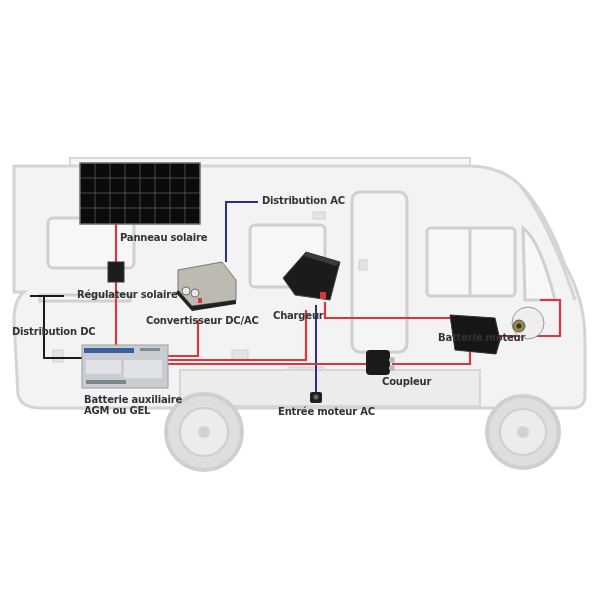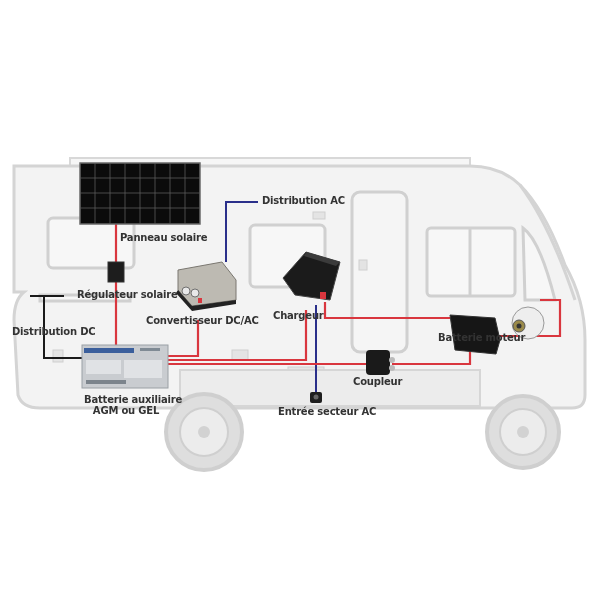--- a/index.html
+++ b/index.html
@@ -1,20 +1,20 @@
 <!DOCTYPE html>
 <html><head>
 <meta charset="utf-8">
 <style>
   html, body { margin:0; padding:0; background:#ffffff; }
   body { width:600px; height:600px; position:relative; overflow:hidden;
          font-family:"DejaVu Sans", "Liberation Sans", sans-serif; }
   #diagram { position:absolute; left:0; top:0; width:600px; height:600px; }
   .lbl { position:absolute; font-size:10px; color:#333; white-space:nowrap; letter-spacing:-0.2px;font-weight:bold; }
-  .lbl.center { text-align:center; }
+  .lbl.center { }
 </style>
 </head>
 <body>
 
 <div id="diagram">
   <svg width="600" height="600" viewBox="0 0 600 600">
 
     <g fill="#f3f3f3" stroke="#d4d4d4" stroke-width="3">
 
       <path d="M70 158 L470 158 L470 168 L70 168 Z" fill="#f6f6f6" stroke="#d8d8d8" stroke-width="2"></path>
@@ -157,16 +157,16 @@
   <div class="lbl" style="left:120px;top:232px;">Panneau solaire</div>
   <div class="lbl" style="left:77px;top:289px;">Régulateur solaire</div>
   <div class="lbl" style="left:12px;top:278px;margin-top:48px;">Distribution DC</div>
   <div class="lbl" style="left:146px;top:315px;">Convertisseur DC/AC</div>
   <div class="lbl" style="left:262px;top:195px;">Distribution AC</div>
   <div class="lbl" style="left:273px;top:310px;">Chargeur</div>
   <div class="lbl center" style="left:84px;top:394px;width:84px;">
     <div>Batterie auxiliaire</div>
     <div>AGM ou GEL</div>
   </div>
-  <div class="lbl" style="left:278px;top:406px;">Entrée secteur AC</div>
-  <div class="lbl" style="left:353px;top:376px;text-align:center;">Coupleur</div>
+  <div class="lbl" style="left:278px;top:406px;">Entrée moteur AC</div>
+  <div class="lbl" style="left:382px;top:376px;text-align:center;">Coupleur</div>
   <div class="lbl" style="left:438px;top:292px;margin-top:40px;">Batterie moteur</div>
 </div>
 
 </body></html>

